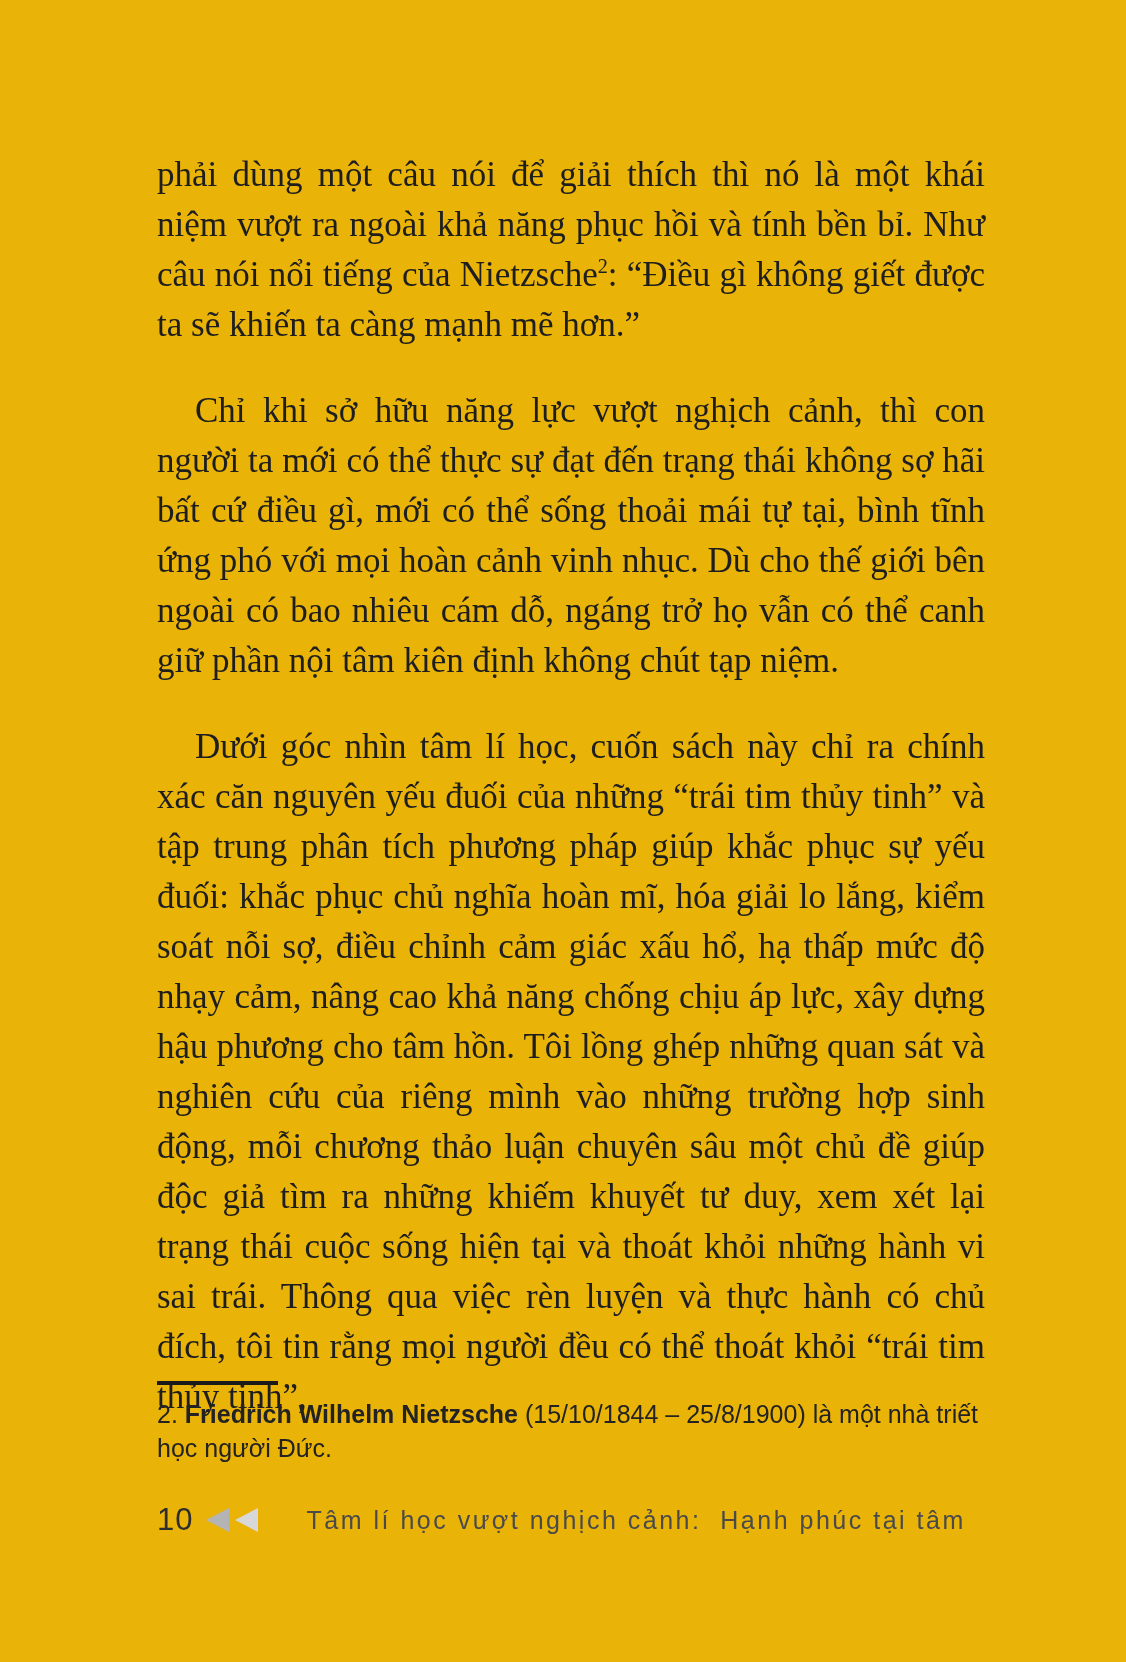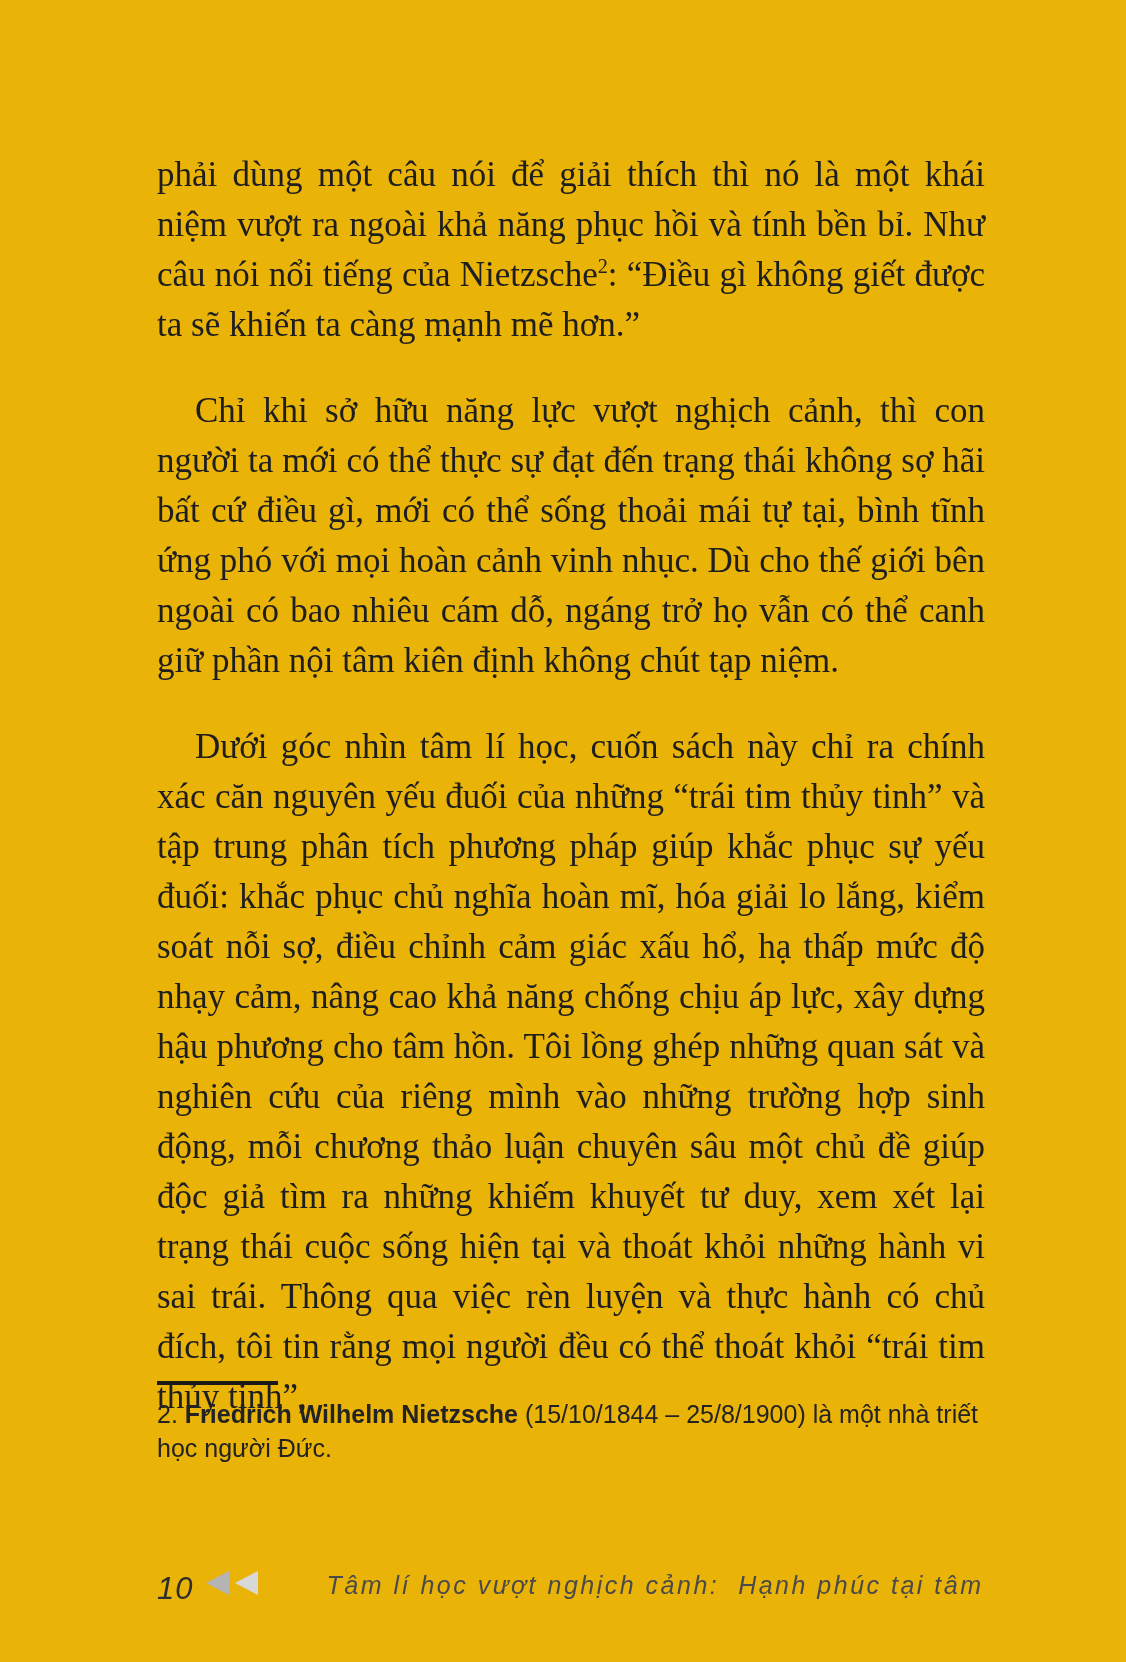--- a/index.html
+++ b/index.html
@@ -58,25 +58,25 @@
     background: #1a1a1a;
     margin-bottom: 12px;
   }
   .footnote .bold {
     font-weight: bold;
   }
   
   .footer {
     position: absolute;
     left: 157px;
-    top: 1571px;
+    top: 1504px;
     height: 32px;
     display: flex;
+    align-items: center;
     font-family: "Liberation Sans", "DejaVu Sans", sans-serif;
-    font-style: italic;
   }
   .page-number {
     font-size: 31px;
     color: #2e2e2e;
     letter-spacing: 1px;
   }
   .tri {
     width: 0;
     height: 0;
     border-top: 12px solid transparent;
@@ -86,21 +86,21 @@
   }
   .tri-dark {
     margin-left: 13px;
     border-right-color: #b4b4b4;
   }
   .tri-light {
     margin-left: 6px;
     border-right-color: #d8d8d8;
   }
   .book-title {
-    margin-left: 68px;
+    margin-left: 48px;
     font-size: 25px;
     letter-spacing: 2.5px;
     color: #4a4a4a;
     white-space: pre;
   }
 </style>
 </head>
 <body>
 
 <div class="page">

